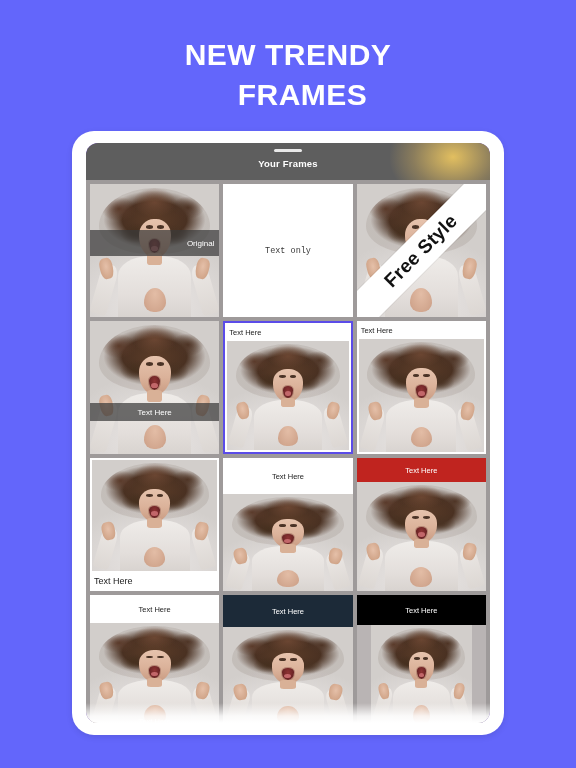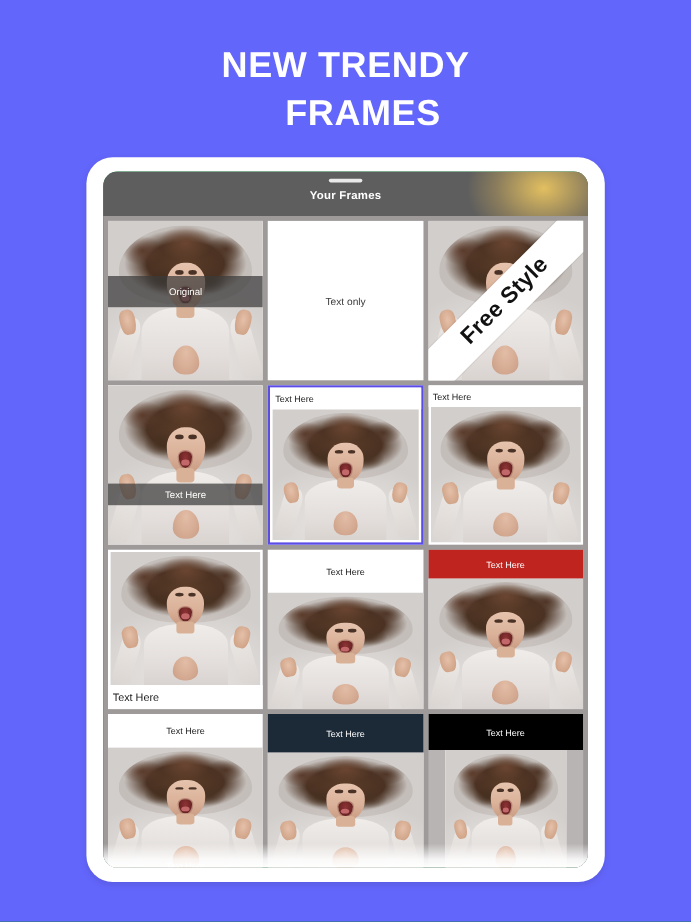--- a/index.html
+++ b/index.html
@@ -20,21 +20,21 @@
   .headline .l2{display:block;padding-left:29px;}
 
   
   .tablet{
     position:absolute;left:72px;top:131px;width:432px;height:604px;
     background:#ffffff;border-radius:22px;
     box-shadow:0 2px 6px rgba(0,0,0,0.10);
   }
   .screen{
     position:absolute;left:14px;top:12px;width:404px;height:580px;
-    border-radius:12px;overflow:hidden;background:#15803d;
+    border-radius:12px;overflow:hidden;background:#8b5cf6;
   }
 
   
   .appbar{
     position:relative;height:37px;background:#5e5e5e;
     overflow:hidden;
   }
   .appbar .glow{
     position:absolute;right:-26px;top:-34px;width:126px;height:80px;
     background:radial-gradient(ellipse at 50% 60%, rgba(233,196,96,0.95) 0%, rgba(190,160,90,0.45) 45%, rgba(94,94,94,0) 72%);
@@ -226,28 +226,28 @@
               <div class="eyeR"></div>
               <div class="mouth"></div>
             <div class="body"></div>
               <div class="neck"></div>
               <div class="chest"></div>
             <div class="armL"></div>
               <div class="armR"></div>
             <div class="handL"></div>
               <div class="handR"></div>
           </div>
-          <div class="overlay-band" style="top:46px;">
+          <div class="overlay-band" style="top:46px;padding-left:46px;">
             <span>Original</span>
           </div>
         </div>
 
         <div class="cell">
           <div class="wb" style="background:#ffffff;display:flex;align-items:center;justify-content:center;">
-            <span style="font-size:8.5px;color:#3a3a3a;">Text only</span>
+            <span style="font-size:8.5px;color:#3a3a3a;font-family:Liberation Mono, monospace;">Text only</span>
           </div>
         </div>
 
         <div class="cell">
           <div class="photo">
             <div class="bg"></div>
               <div class="hair"></div>
               <div class="face"></div>
             <div class="eyeL"></div>
               <div class="eyeR"></div>

